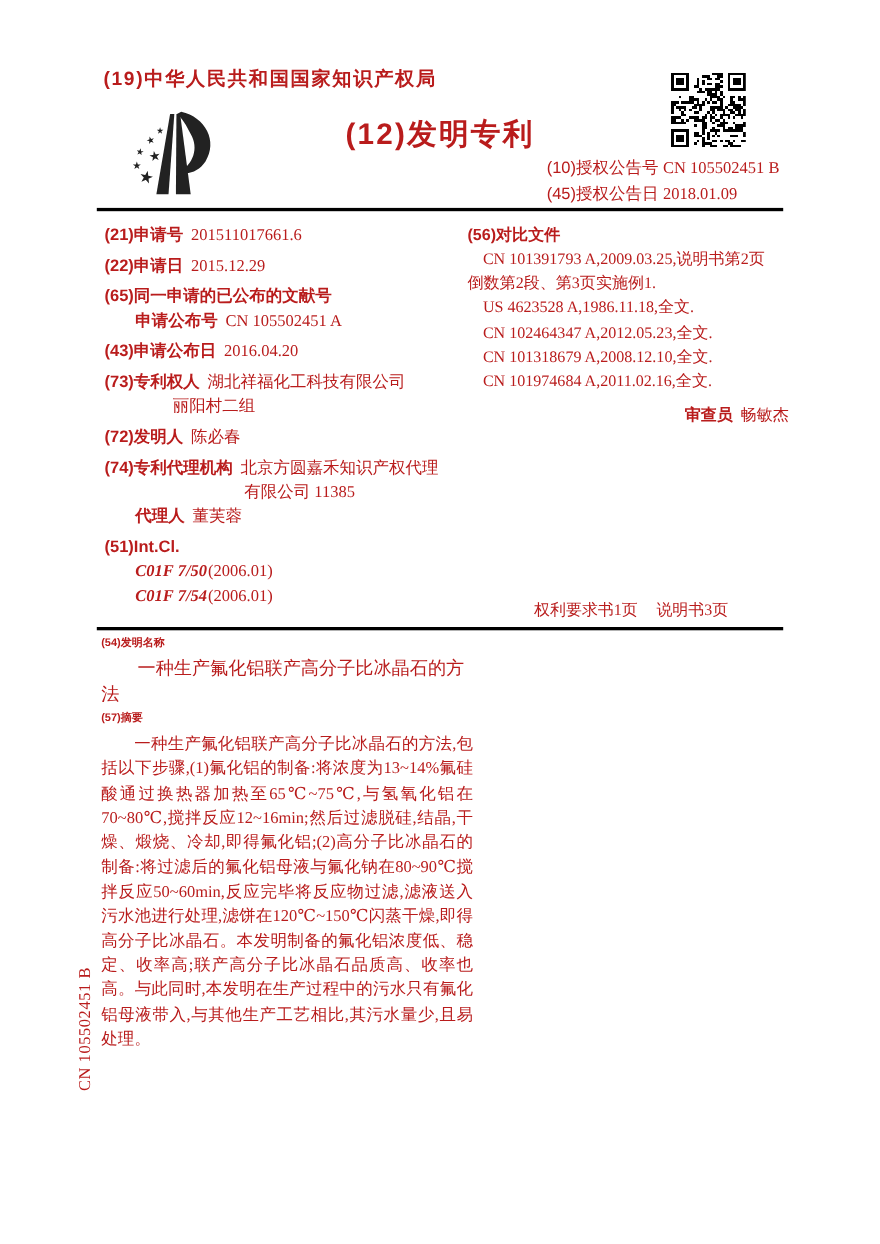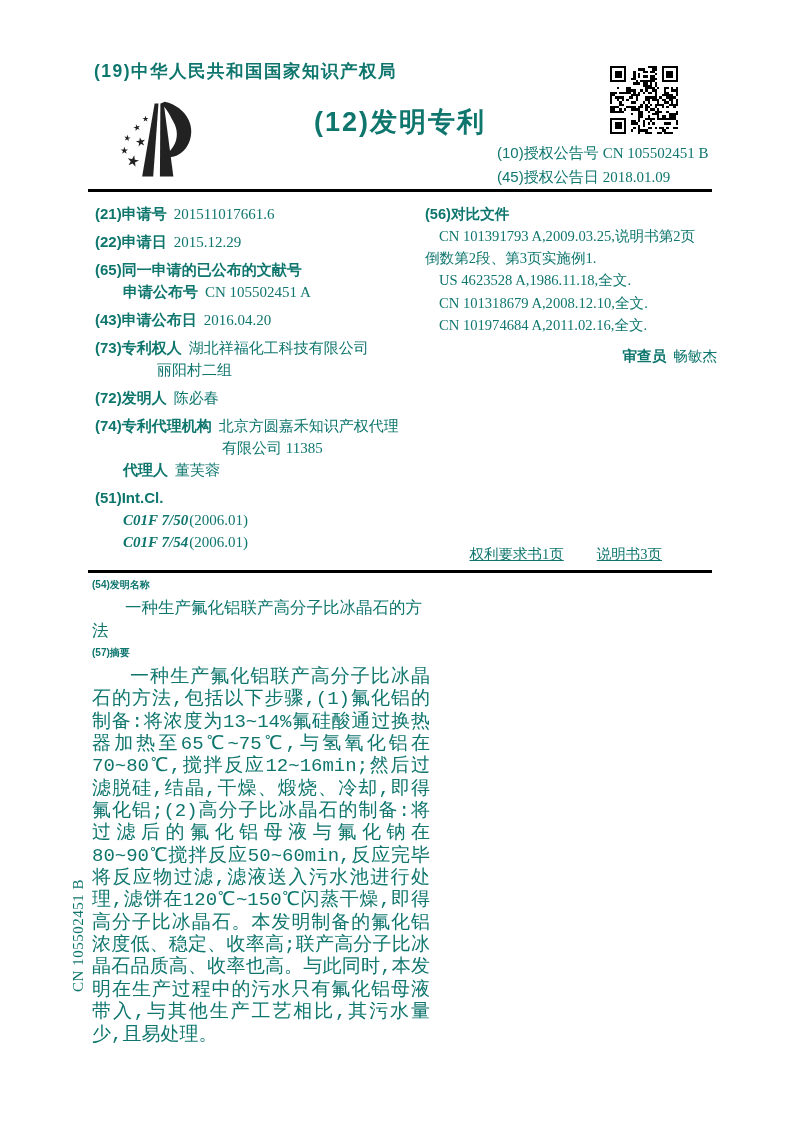--- a/index.html
+++ b/index.html
@@ -1,17 +1,17 @@
 <!DOCTYPE html>
 <html><head>
 <meta charset="utf-8">
 <style>
   html,body{margin:0;padding:0;background:#fff;}
   .page{position:relative;width:752px;height:1131px;background:#ffffff;
-        font-family:"Liberation Serif","DejaVu Serif",serif;color:#0f766e;overflow:hidden;}
+        font-family:"Liberation Serif","DejaVu Serif",serif;color:#b91c1c;overflow:hidden;}
   .office{position:absolute;left:94px;top:59px;font-size:17.5px;font-weight:bold;
           font-family:"Liberation Sans","DejaVu Sans",sans-serif;letter-spacing:1.5px;}
   .doc-type{position:absolute;left:0;top:104px;width:800px;text-align:center;
             font-size:27px;font-weight:bold;letter-spacing:2px;
             font-family:"Liberation Sans","DejaVu Sans",sans-serif;}
   .logo{position:absolute;left:110px;top:94px;}
   .qr{position:absolute;left:610px;top:66px;}
   .pub-block{position:absolute;left:497px;top:141px;line-height:24px;font-size:15px;white-space:nowrap;}
   .pub-block .lbl{font-weight:normal;font-family:"Liberation Sans","DejaVu Sans",sans-serif;margin-right:4px;}
   .rule{position:absolute;left:88px;width:624px;height:2.5px;background:#000;}
@@ -20,27 +20,27 @@
   .col-right{position:absolute;left:425px;top:203px;width:292px;font-size:14.6px;}
   .entry{margin-bottom:6px;line-height:22px;}
   .entry .lbl{font-weight:bold;font-family:"Liberation Sans","DejaVu Sans",sans-serif;margin-right:7px;}
   .ind1{padding-left:28px;} .ind2{padding-left:62px;} .ind3{padding-left:127px;font-family:Liberation Serif, serif;}
   .ipc-code{font-style:italic;font-weight:bold;margin-right:1px;}
   .cit{padding-left:14px;line-height:22.2px;white-space:nowrap;}
   .cit.cont{padding-left:0;}
   .examiner{margin-top:9px;padding-left:14px;line-height:22px;text-align:right;}
   .examiner .lbl{font-weight:bold;font-family:"Liberation Sans","DejaVu Sans",sans-serif;margin-right:7px;}
   .pages{position:absolute;right:90px;top:545px;font-size:14.5px;white-space:nowrap;}
-  .pages span{margin-left:33px;text-decoration:underline;}
+  .pages span{margin-left:17px;}
   .sec{position:absolute;left:92px;top:574px;width:340px;}
   .sec .seclbl{font-size:10px;font-weight:bold;
        font-family:"Liberation Sans","DejaVu Sans",sans-serif;line-height:21px;}
   .inv-title{margin:2px 0 0 0;width:336px;font-size:16.5px;line-height:22.5px;text-indent:2em;}
-  .abstract{margin:3px 0 0 0;width:338px;font-size:19px;line-height:22.35px;
-            text-indent:2em;text-align:justify;font-family:Liberation Mono, monospace;}
+  .abstract{margin:3px 0 0 0;width:338px;font-size:15px;line-height:22.35px;
+            text-indent:2em;text-align:justify;}
   .side-label{position:absolute;left:13px;top:927px;width:130px;text-align:center;
               transform:rotate(-90deg);font-size:15px;letter-spacing:0.5px;white-space:nowrap;}
 </style>
 </head>
 <body>
 
 <div class="page">
 
   <div class="office">(19)中华人民共和国国家知识产权局</div>
 
@@ -394,20 +394,21 @@
       <div class="ind1"><span class="ipc-code">C01F 7/54</span><span>(2006.01)</span></div>
     </div>
   </div>
 
   <div class="col-right">
     <div class="entry">
       <div><span class="lbl">(56)对比文件</span></div>
       <div class="cit">CN 101391793 A,2009.03.25,说明书第2页</div>
       <div class="cit cont">倒数第2段、第3页实施例1.</div>
       <div class="cit">US 4623528 A,1986.11.18,全文.</div>
+      <div class="cit">CN 102464347 A,2012.05.23,全文.</div>
       <div class="cit">CN 101318679 A,2008.12.10,全文.</div>
       <div class="cit">CN 101974684 A,2011.02.16,全文.</div>
     </div>
     <div class="examiner">
       <span class="lbl">审查员</span><span>畅敏杰</span>
     </div>
   </div>
 
   <div class="pages">
     <span>权利要求书1页</span><span>说明书3页</span>

